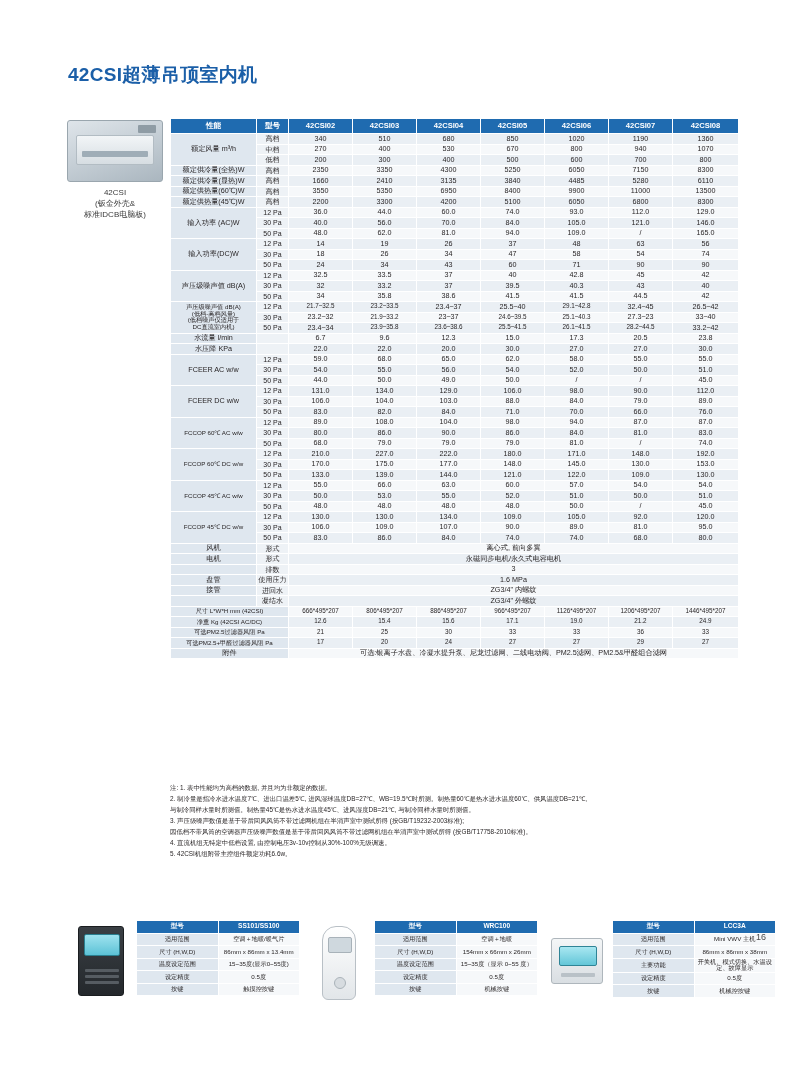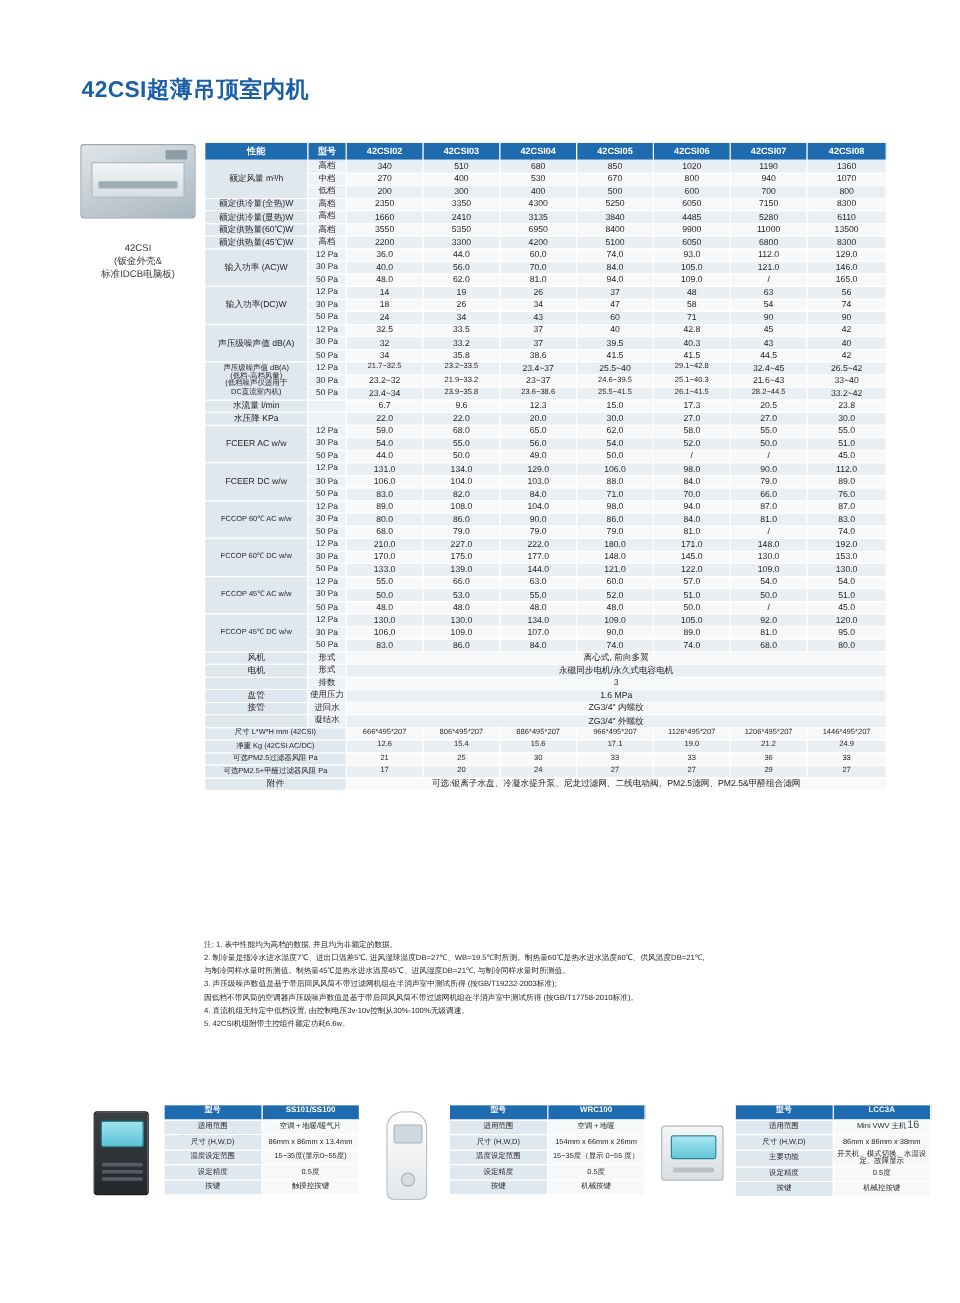--- a/index.html
+++ b/index.html
@@ -50,21 +50,21 @@
     background:#9fadb7; border-radius:1px;
   }
   .product-img .panel {
     position:absolute; right:6px; top:4px; width:18px; height:8px;
     background:#8f9ca5; border-radius:1px;
   }
   .product-caption {
     font-size: 8px;
     line-height: 1.35;
     color: #3a3a3a;
-    margin-top: 20px;
+    margin-top: 6px;
   }
 
   
   table.spec {
     position: absolute;
     left: 170px; top: 118px;
     border-collapse: collapse;
     font-size: 7.2px;
     width: 568px;
     table-layout: fixed;
@@ -426,21 +426,21 @@
           <td class="c-val alt">32.4~45</td>
           <td class="c-val alt">26.5~42</td>
         </tr>
         <tr>
           <td class="c-sub">30 Pa</td>
           <td class="c-val">23.2~32</td>
           <td class="c-val tight">21.9~33.2</td>
           <td class="c-val">23~37</td>
           <td class="c-val tight">24.6~39.5</td>
           <td class="c-val tight">25.1~40.3</td>
-          <td class="c-val">21.6~43</td>
+          <td class="c-val">27.3~23</td>
           <td class="c-val">33~40</td>
         </tr>
         <tr>
           <td class="c-sub">50 Pa</td>
           <td class="c-val alt">23.4~34</td>
           <td class="c-val tight alt">23.9~35.8</td>
           <td class="c-val tight alt">23.6~38.6</td>
           <td class="c-val tight alt">25.5~41.5</td>
           <td class="c-val tight alt">26.1~41.5</td>
           <td class="c-val tight alt">28.2~44.5</td>

